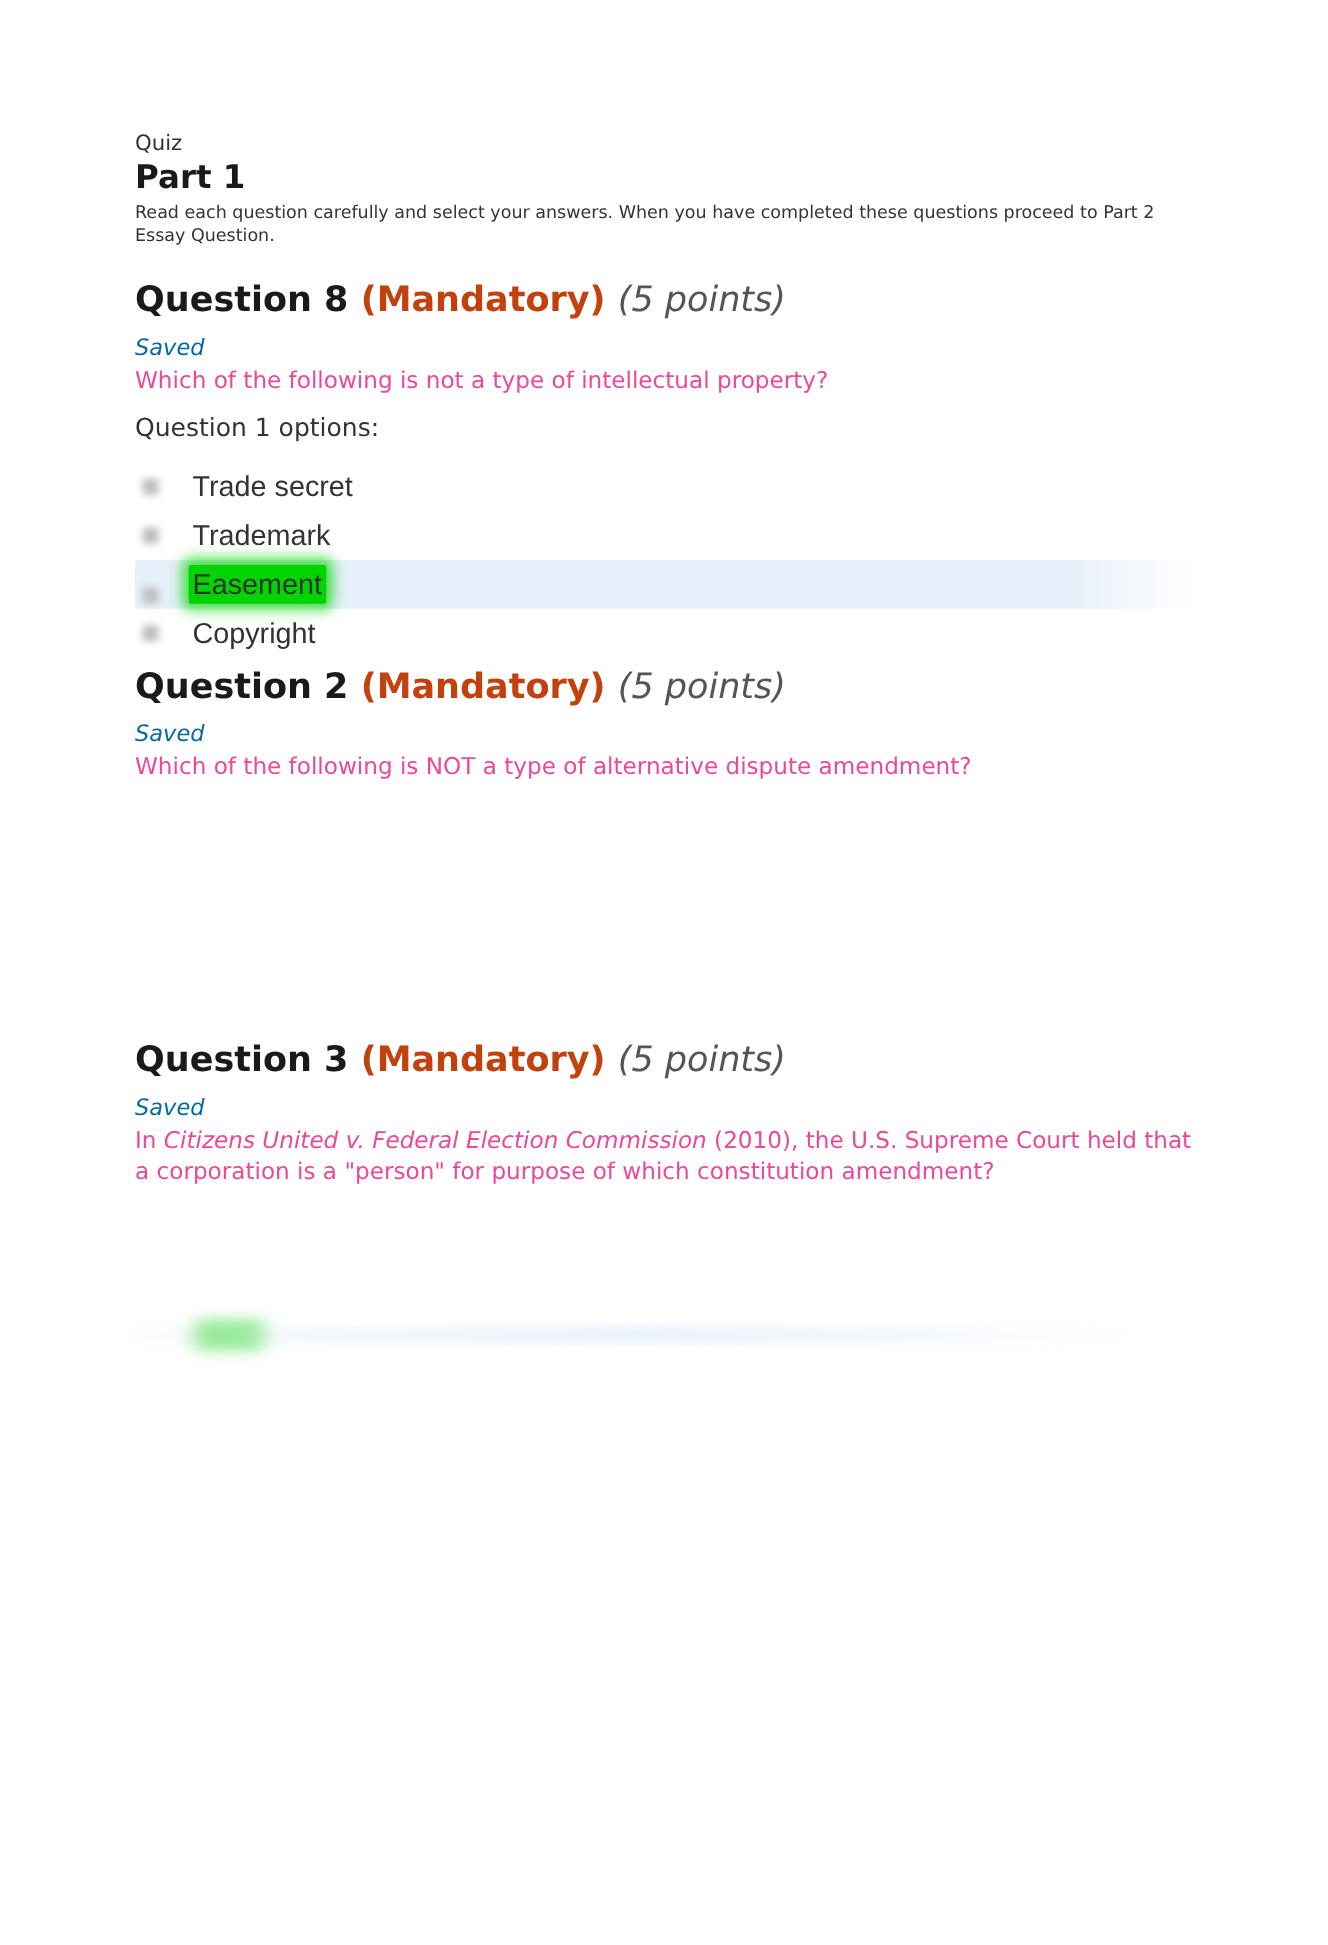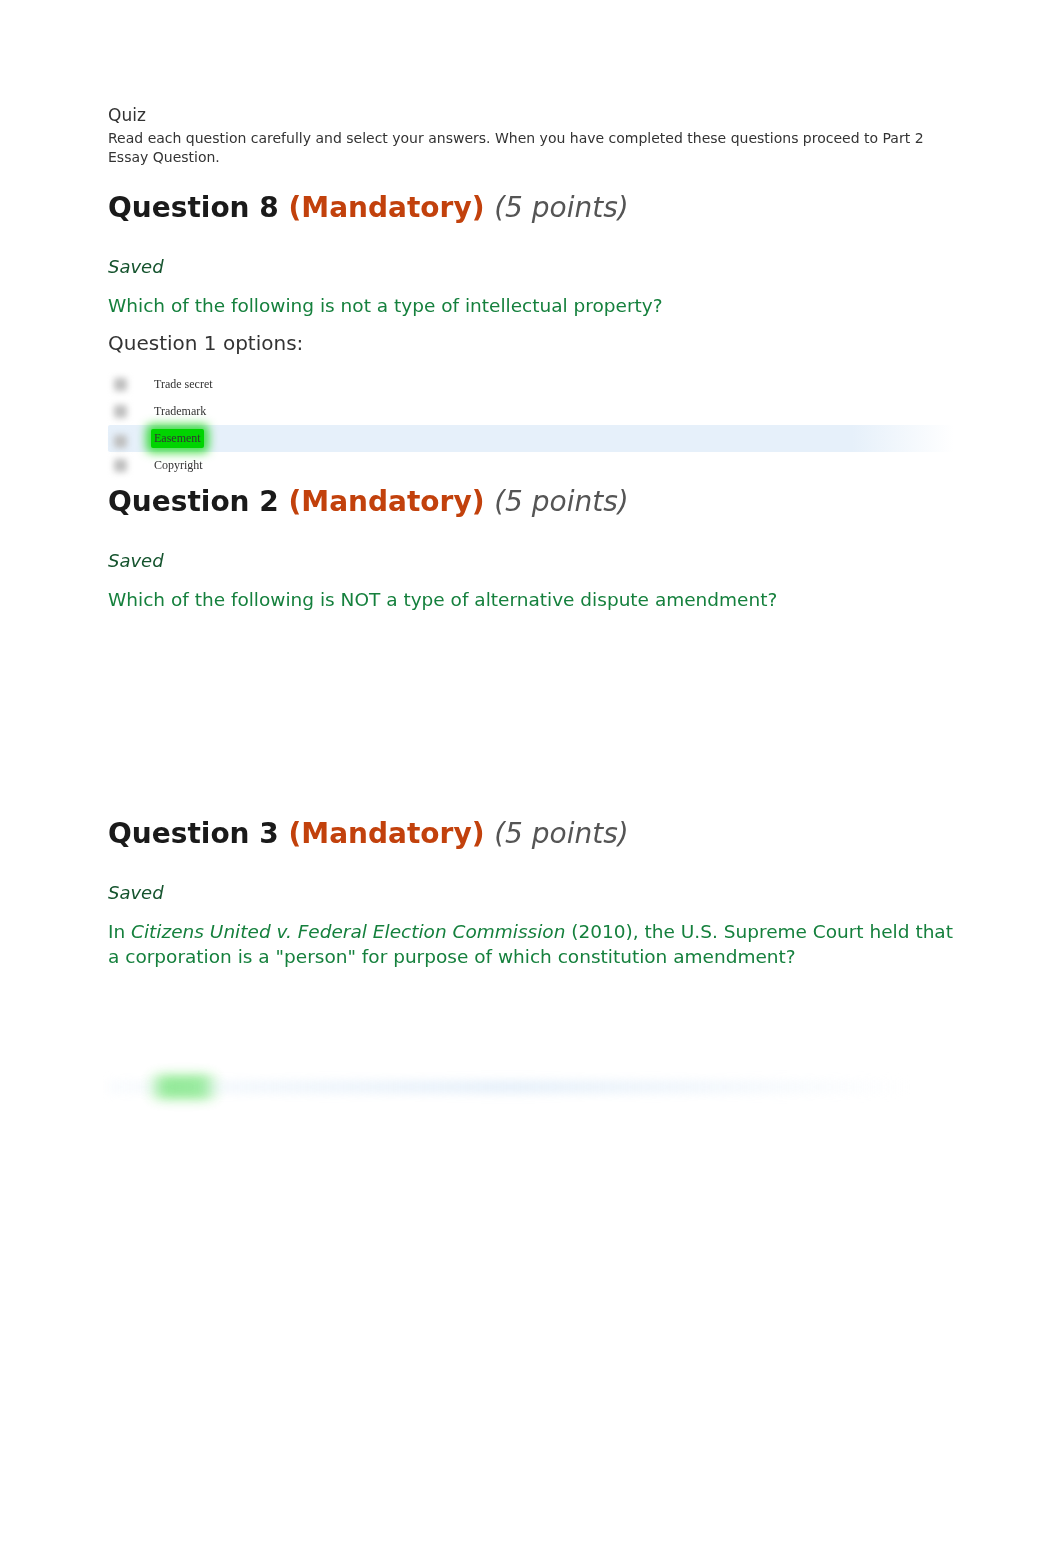--- a/index.html
+++ b/index.html
@@ -34,43 +34,43 @@
     }
     .mandatory { color: #c2410c; }
     .points {
       font-weight: 400;
       color: #555;
       font-style: italic;
     }
     .saved {
       font-style: italic;
       font-size: 18px;
-      color: #14532d;
-      margin-top: 32px;
+      color: #0369a1;
+      margin-top: 12px;
     }
     .question-text {
       font-size: 18.5px;
-      color: #15803d;
-      margin-top: 17px;
+      color: #ec4899;
+      margin-top: 4px;
       line-height: 1.35;
     }
     .options-label {
       font-size: 20px;
       color: #333;
       margin-top: 12px;
     }
     .options {
       margin-top: 16px;
     }
     .option-row {
       display: flex;
       align-items: center;
       padding: 4px 0;
-      font-family: Liberation Serif, serif;
-      font-size: 12px;
+      font-family: Liberation Sans, sans-serif;
+      font-size: 23px;
     }
     .option-row.selected-row {
       background: linear-gradient(to right, #e6f0fa, #e6f0fa 88%, rgba(230,240,250,0) 100%);
       border-radius: 2px;
       align-items: flex-end;
     }
     .radio-dot {
       width: 13px;
       height: 13px;
       margin-left: 6px;
@@ -116,20 +116,21 @@
       height: 14px;
       background: linear-gradient(to right, rgba(230,240,250,0.2), rgba(230,240,250,0.9), rgba(230,240,250,0));
       filter: blur(4px);
     }
   </style>
 </head>
 <body>
 
 <div>
   <div class="quiz-label">Quiz</div>
+  <div class="part-heading">Part 1</div>
   <div class="instructions">Read each question carefully and select your answers. When you have completed these questions proceed to Part 2 Essay Question.</div>
 </div>
 
 <h2 class="question-heading">
   <span>Question 8</span>
   <span class="mandatory">(Mandatory)</span>
   <span class="points">(5 points)</span>
 </h2>
 <div class="saved">Saved</div>
 <div class="question-text">Which of the following is not a type of intellectual property?</div>

